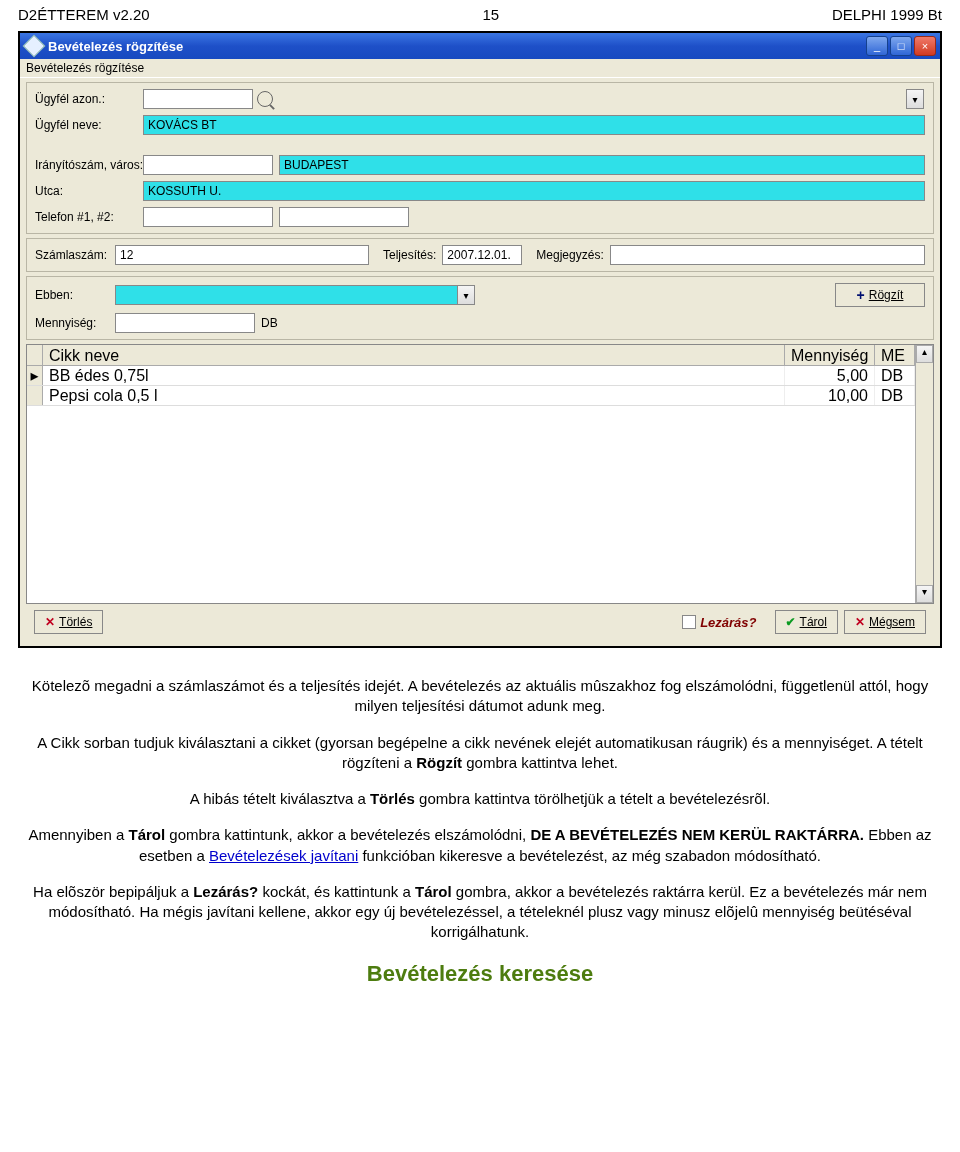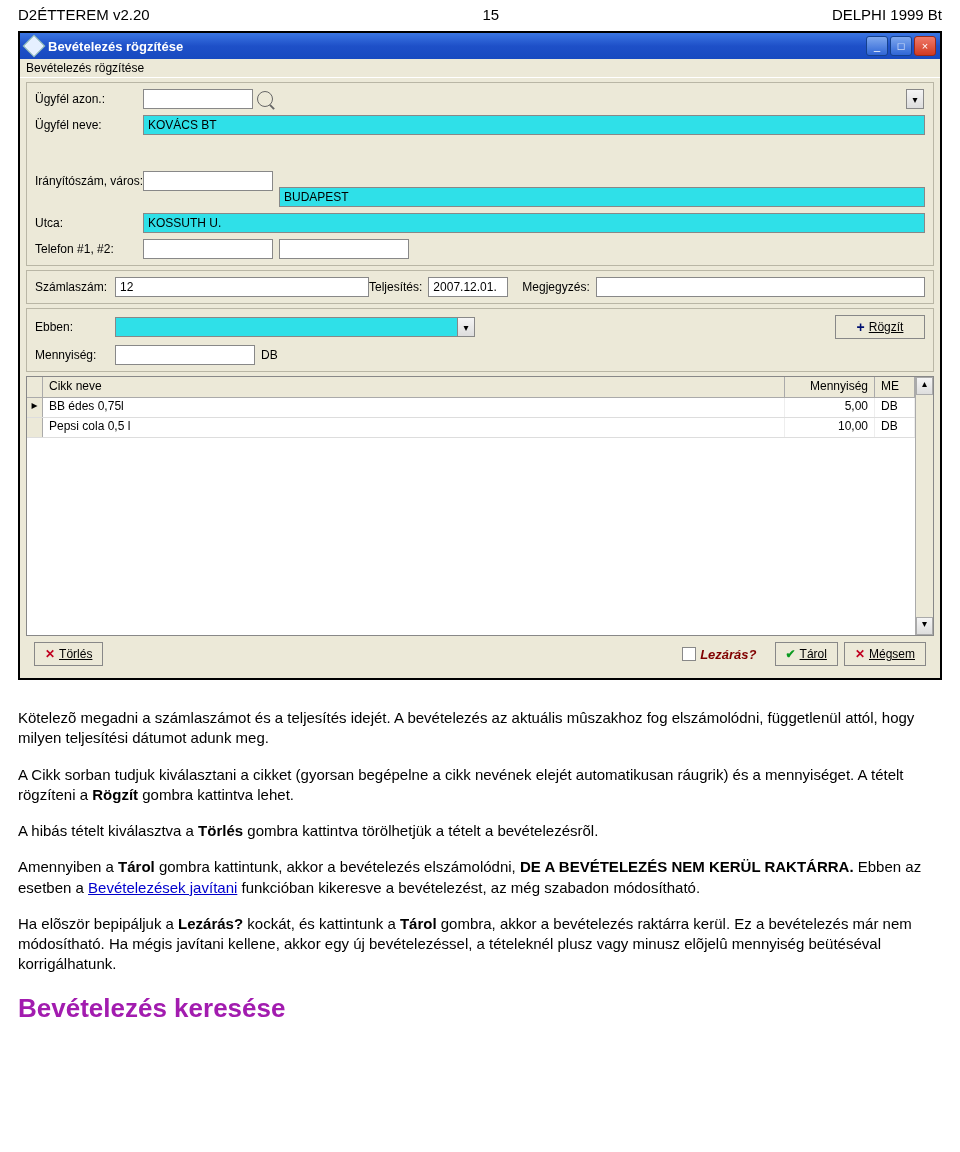--- a/index.html
+++ b/index.html
@@ -132,21 +132,21 @@
   .btn .x-red { color: #c00020; font-weight:bold; }
   .btn .chk-green { color: #0a9a20; font-weight:bold; }
   .btn .plus-navy { color: #001070; font-weight:bold; font-size:14px;}
   .table-wrap {
     border: 1px solid #888;
     background:#fff;
     height: 260px;
     position: relative;
     display:flex;
   }
-  .grid { flex:1; font-size:12px; }
+  .grid { flex:1; font-size:16px; }
   .grid-head { display:flex; background:#ece9d8; border-bottom:1px solid #aaa;}
   .grid-head .gh {
     border-right:1px solid #aaa;
     padding:2px 6px;
     height:20px;
   }
   .grid-body .gr { display:flex; border-bottom:1px solid #ddd; height:20px;}
   .grid-body .gc { border-right:1px solid #eee; padding:1px 6px; }
   .col-name { flex: 1; min-width:0;}
   .col-qty { width: 90px; text-align:right;}
@@ -162,26 +162,26 @@
   .bottom-bar {
     display:flex;
     align-items:center;
     padding:6px 8px;
     background:#ece9d8;
   }
   .spacer { flex:1; }
   .chk {
     width:14px;height:14px;border:1px solid #888;background:#fff;display:inline-block;margin-right:4px;vertical-align:middle;
   }
-  .doc-text { margin-top: 28px; font-size:15px; line-height:1.35; }
+  .doc-text { margin-top: 28px; font-size:15px; line-height:1.35;text-align:center; }
   .doc-text p { margin: 0 0 16px 0; }
   .link { color:#0000cc; text-decoration: underline; }
   .u { text-decoration: underline; }
   .bold { font-weight:bold; }
-  .bigblue { color:#a21caf; font-size:26px; font-weight:bold; margin-top:0;}
+  .bigblue { color:#4d7c0f; font-size:22px; font-weight:bold; margin-top:0;}
 </style>
 </head>
 <body>
 
 <div class="page">
   <div class="page-header">
     <span>D2ÉTTEREM v2.20</span>
     <span>15</span>
     <span>DELPHI 1999 Bt</span>
   </div>
@@ -211,38 +211,38 @@
           </div>
         </div>
         <div class="row">
           <span class="lbl w1">Ügyfél neve:</span>
           <input class="txt cyan" style="flex: 1 1 0%;" value="KOVÁCS BT">
         </div>
         <div style="height:14px"></div>
         <div class="row">
           <span class="lbl w1">Irányítószám, város:</span>
           <input class="txt" style="width: 130px;" value="">
-          <input class="txt cyan" style="flex: 1 1 0%; margin-left: 6px; margin-top: 32px;" value="BUDAPEST">
+          <input class="txt cyan" style="flex: 1 1 0%; margin-left: 6px;" value="BUDAPEST">
         </div>
         <div class="row">
           <span class="lbl w1">Utca:</span>
           <input class="txt cyan" style="width: calc(100% + 0px); flex: 1 1 0%; margin-left: 0px;" value="KOSSUTH U.">
         </div>
         <div class="row">
           <span class="lbl w1">Telefon #1, #2:</span>
           <input class="txt" style="width: 130px;" value="">
           <input class="txt" style="width: 130px; margin-left: 6px;" value="">
         </div>
       </div>
 
       <div class="groupbox">
         <div class="row">
           <span class="lbl" style="width:80px">Számlaszám:</span>
           <input class="txt" style="width: 254px;" value="12">
-          <span class="lbl" style="">Teljesítés:</span>
+          <span class="lbl" style="margin-left:14px">Teljesítés:</span>
           <input class="txt" style="width: 80px; margin-left: 6px;" value="2007.12.01.">
           <span class="lbl" style="margin-left:14px">Megjegyzés:</span>
           <input class="txt" style="flex: 1 1 0%; margin-left: 6px;" value="">
         </div>
       </div>
 
       <div class="groupbox group2">
         <div class="row">
           <span class="lbl lbl2" style="width:80px">Ebben:</span>
           <div class="combo" style="max-width:520px">

